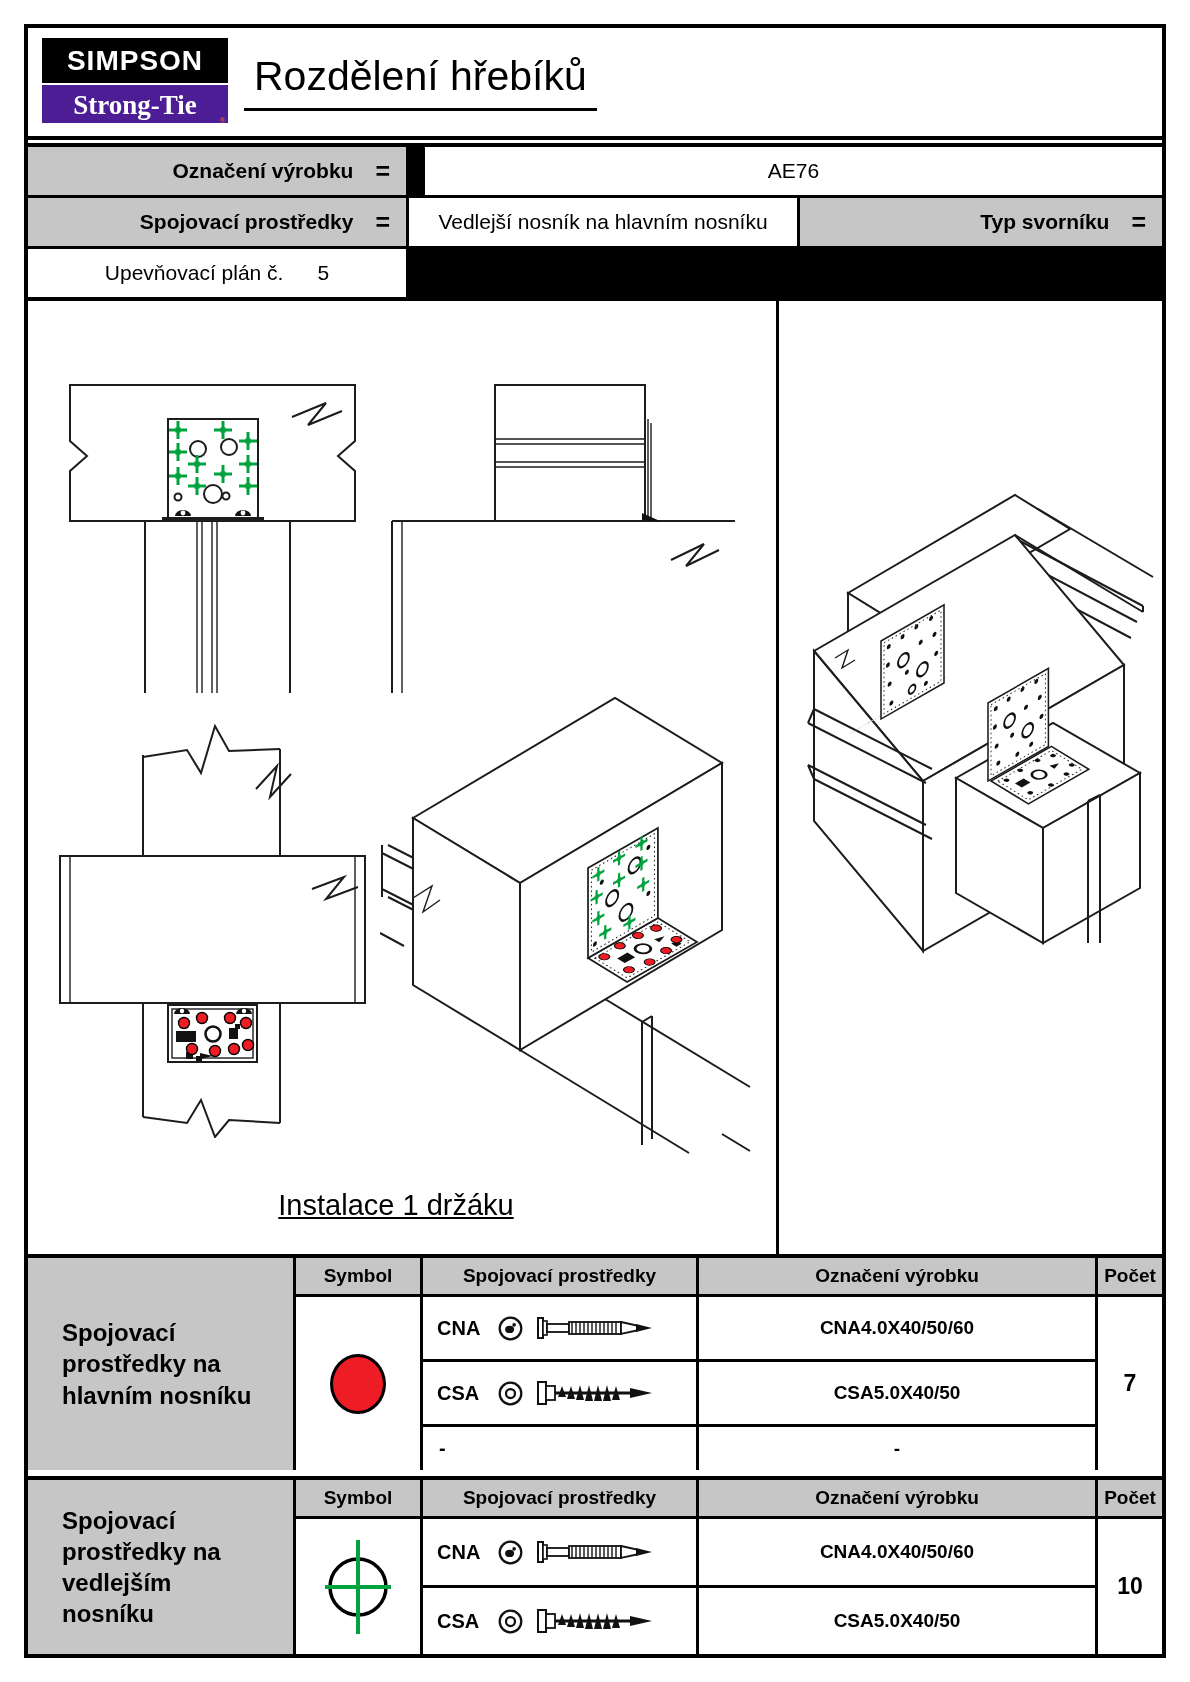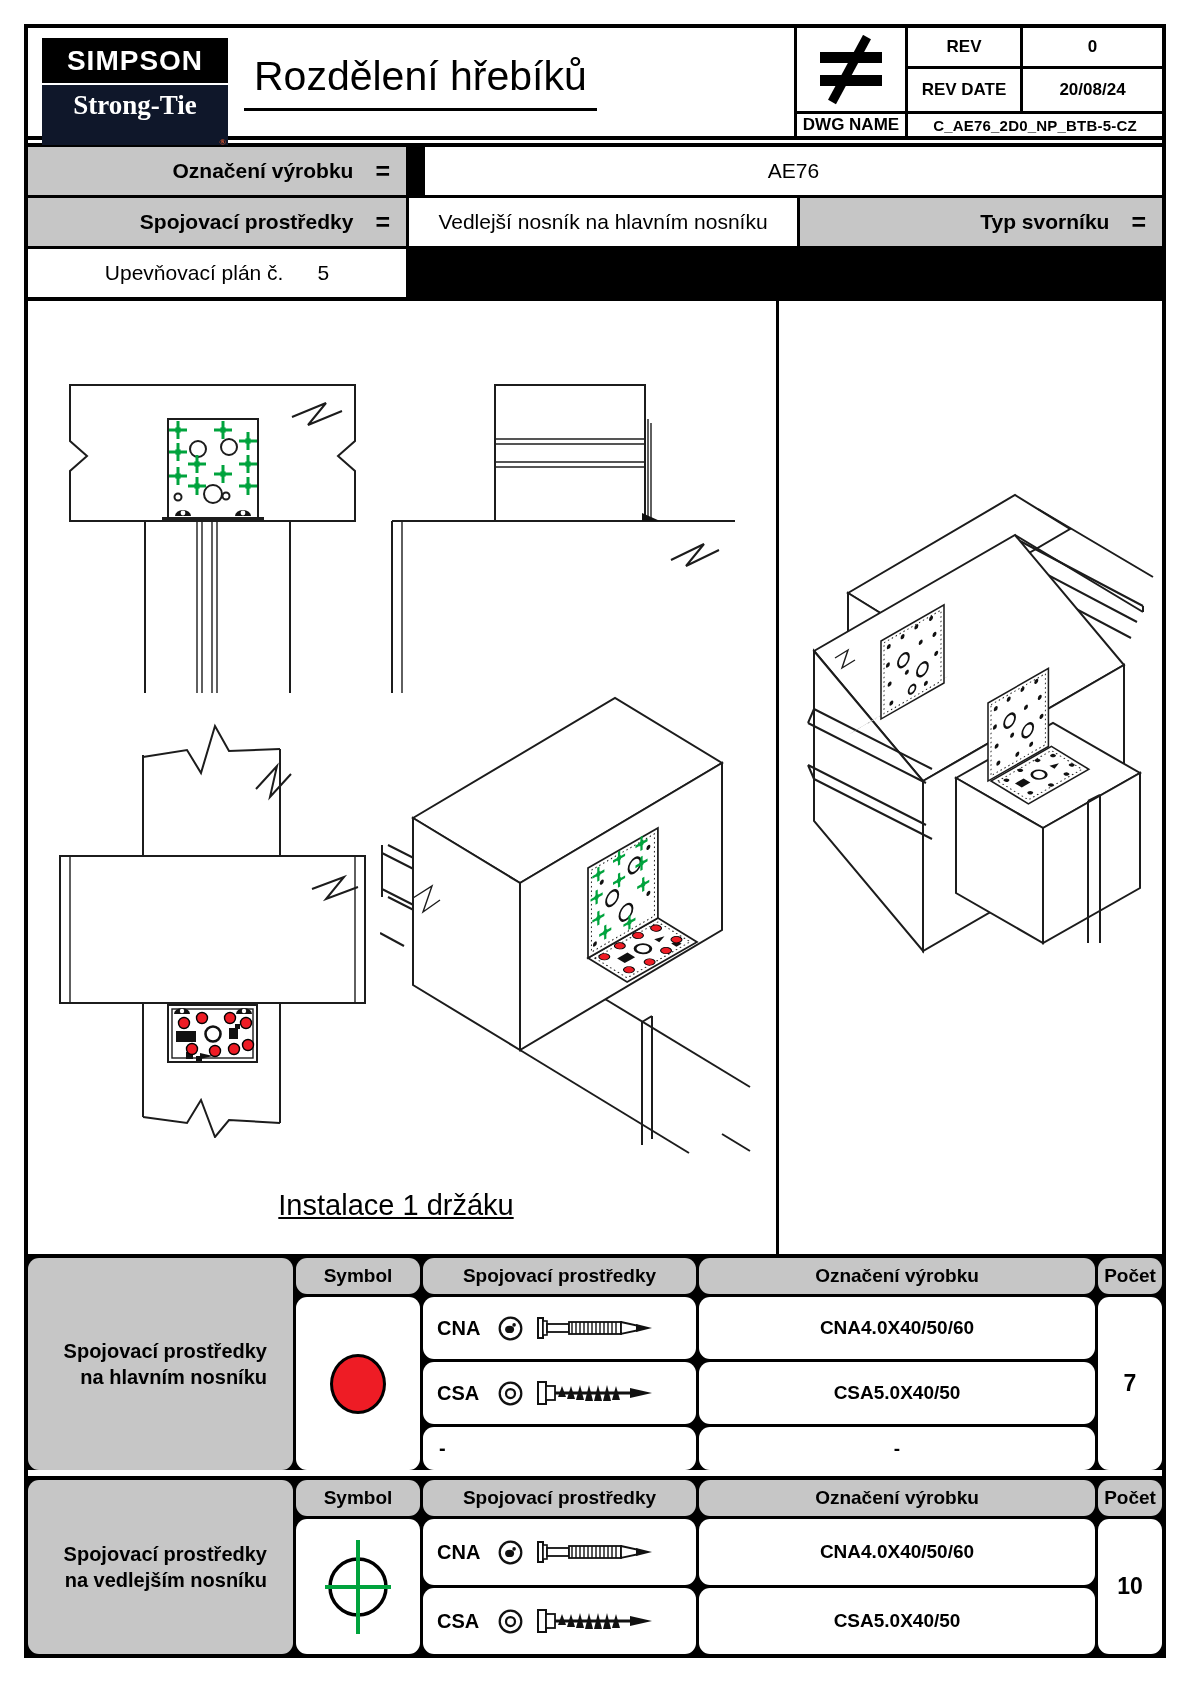--- a/index.html
+++ b/index.html
@@ -3,21 +3,21 @@
 <meta charset="utf-8">
 <style>
   * { margin:0; padding:0; box-sizing:border-box; }
   html,body { background:#fff; width:1190px; height:1682px; font-family:"Liberation Sans", sans-serif; color:#000; }
   .page { position:absolute; left:24px; top:24px; width:1142px; height:1634px; border:4px solid #000; background:#fff; }
 
   
   .header { height:112px; display:flex; border-bottom:4px solid #000; }
   .logo-block { width:216px; padding:10px 0 0 14px; }
   .logo-black { width:186px; background:#000; color:#fff; font-weight:bold; font-size:28px; letter-spacing:1px; text-align:center; padding:7px 0 6px; }
-  .logo-orange { width:186px; background:#0f172a; color:#fff; font-family:"Liberation Serif", serif; font-weight:bold; font-size:27px; text-align:center; padding:5px 0 24px; margin-top:2px; position:relative; }
+  .logo-orange { width:186px; background:#4c1d95; color:#fff; font-family:"Liberation Serif", serif; font-weight:bold; font-size:27px; text-align:center; padding:5px 0 2px; margin-top:2px; position:relative; }
   .logo-reg { position:absolute; right:2px; bottom:-2px; font-size:9px; color:#e65b2d; }
   .title-wrap { flex:1; display:flex; align-items:center; }
   .title { font-size:41px; border-bottom:3px solid #000; padding:0 10px 8px; }
   .titleblock { width:368px; display:grid; grid-template-columns:108px 112px 1fr; grid-template-rows:38px 42px 1fr; background:#000; gap:3px; border-left:3px solid #000; }
   .tb-cell { background:#fff; display:flex; align-items:center; justify-content:center; font-weight:bold; font-size:17px; }
   .tb-sym { grid-row:1/3; grid-column:1; }
   .tb-dwgval { grid-column:2/4; font-size:15px; letter-spacing:0.2px; }
 
   
   .info-gap { height:3px; background:#fff; }
@@ -42,23 +42,23 @@
   .dE { left:760px; top:172px; }
   svg .ln { stroke:#1c1c1c; stroke-width:2; fill:none; }
   svg .lt { stroke:#1c1c1c; stroke-width:1.4; fill:none; }
   svg .wh { fill:#fff; stroke:#1c1c1c; stroke-width:2; }
 
   
   .ftable { display:grid; background:#000; gap:3px; border-top:4px solid #000; }
   .t1 { grid-template-columns:265px 124px 273px 396px 1fr; grid-template-rows:36px 62px 62px 43px; }
   .t2 { grid-template-columns:265px 124px 273px 396px 1fr; grid-template-rows:36px 66px 66px; }
   .tgap { height:6px; background:#fff; }
-  .cell { background:#fff; display:flex; align-items:center; justify-content:center;border-radius:11px; }
+  .cell { background:#fff; display:flex; align-items:center; justify-content:center; }
   .hcell { background:#c6c6c6; font-weight:bold; font-size:19px; }
-  .rowlabel { background:#c6c6c6; font-weight:bold; font-size:20px; text-align:right; line-height:1.3; padding:0 26px; }
+  .rowlabel { background:#c6c6c6; font-weight:bold; font-size:24px; text-align:left; line-height:1.3; padding:0 34px; }
   .t1 .rowlabel { grid-row:1/5; grid-column:1; }
   .t2 .rowlabel { grid-row:1/4; grid-column:1; }
   .t1 .symcell { grid-row:2/5; grid-column:2; }
   .t2 .symcell { grid-row:2/4; grid-column:2; }
   .t1 .cntcell { grid-row:2/5; grid-column:5; }
   .t2 .cntcell { grid-row:2/4; grid-column:5; }
   .cntcell { font-weight:bold; font-size:23px; }
   .fcell { justify-content:flex-start; gap:12px; padding-left:14px; }
   .fcode { font-weight:bold; font-size:20px; min-width:48px; }
   .pcell { font-weight:bold; font-size:19px; }
@@ -86,35 +86,20 @@
     </defs>
   </svg>
 
   <div class="header">
     <div class="logo-block">
       <div class="logo-black">SIMPSON</div>
       <div class="logo-orange"><span>Strong-Tie</span><span class="logo-reg">®</span></div>
     </div>
     <div class="title-wrap">
       <span class="title">Rozdělení hřebíků</span>
-    </div>
-    <div class="titleblock">
-      <div class="tb-cell tb-sym">
-        <svg width="92" height="70" viewBox="0 0 92 70">
-            <rect x="15" y="17" width="62" height="11" fill="#000"></rect>
-            <rect x="15" y="40" width="62" height="11" fill="#000"></rect>
-            <line x1="62" y1="2" x2="27" y2="67" stroke="#000" stroke-width="9"></line>
-          </svg>
-      </div>
-      <div class="tb-cell">REV</div>
-      <div class="tb-cell">0</div>
-      <div class="tb-cell">REV DATE</div>
-      <div class="tb-cell">20/08/24</div>
-      <div class="tb-cell">DWG NAME</div>
-      <div class="tb-cell tb-dwgval">C_AE76_2D0_NP_BTB-5-CZ</div>
     </div>
   </div>
   <div class="info-gap"></div>
 
   <div class="info">
     <div class="lbl">
         <span>Označení výrobku</span>
         <span class="eq">=</span>
       </div>
     <div class="val span2">AE76</div>

